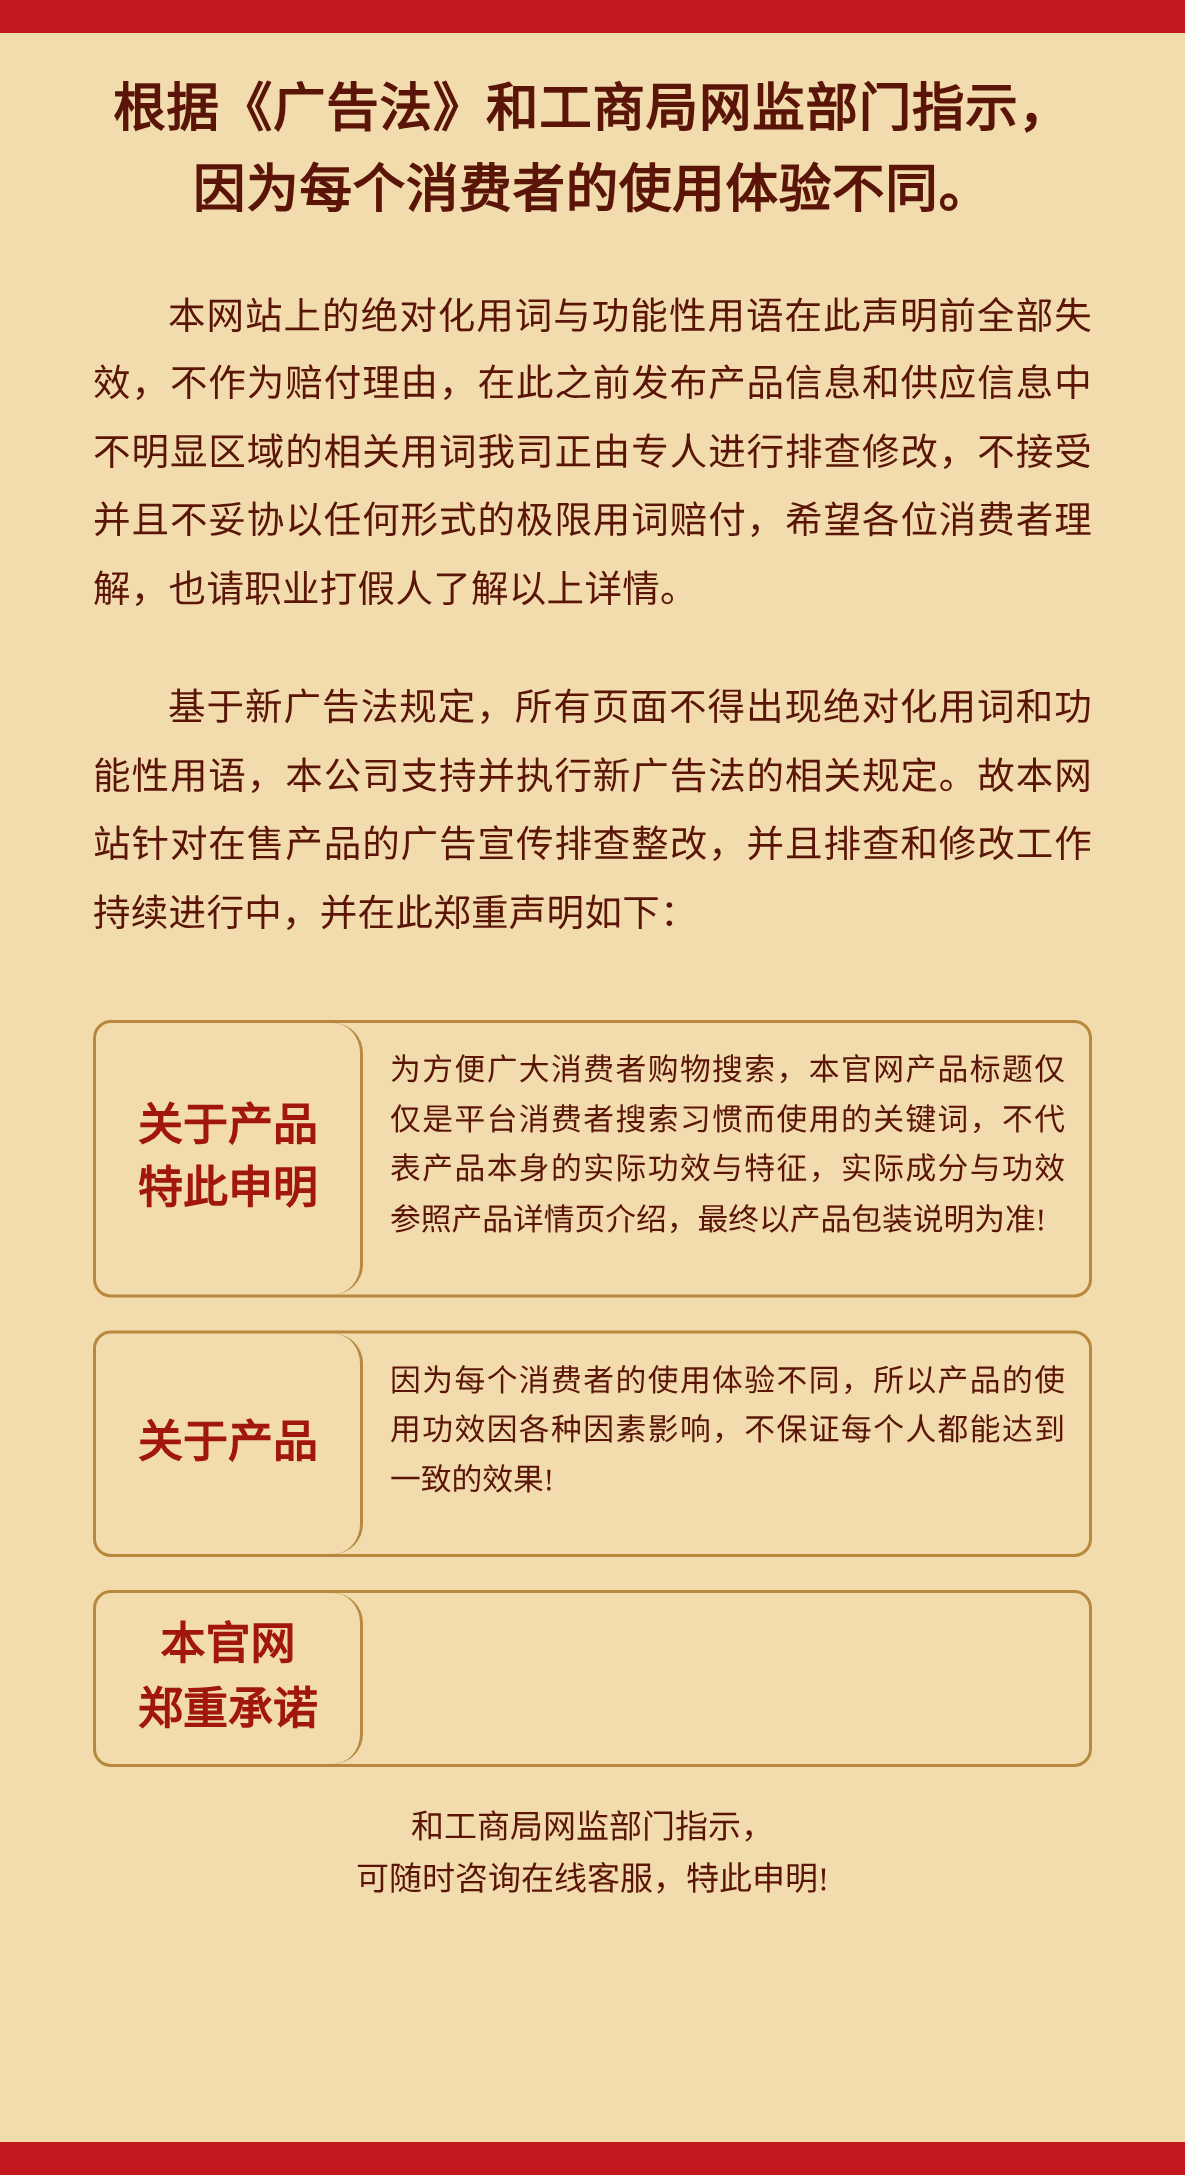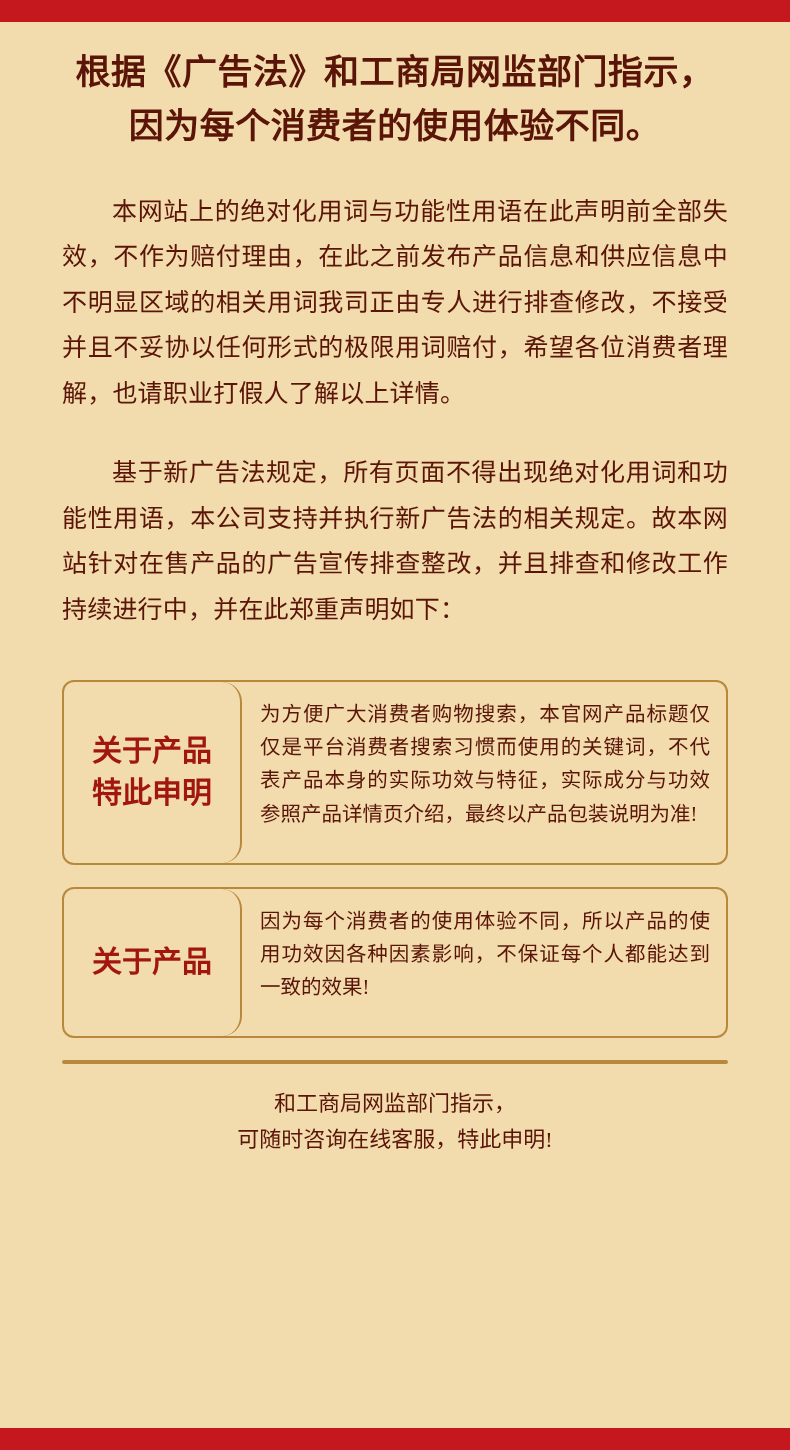--- a/index.html
+++ b/index.html
@@ -154,20 +154,24 @@
       </div>
 
       <div class="card">
         <div class="card-title">
           <span>关于产品</span>
         </div>
         <div class="card-body">因为每个消费者的使用体验不同，所以产品的使用功效因各种因素影响，不保证每个人都能达到一致的效果!</div>
       </div>
 
       <div class="card">
+        <div class="card-title">
+          <span>本官网</span>
+          <span>郑重承诺</span>
+        </div>
       </div>
 
     </div>
 
     <div class="footer">
       <span class="footer-line">和工商局网监部门指示，</span>
       <span class="footer-line">可随时咨询在线客服，特此申明!</span>
     </div>
 
   </div>

